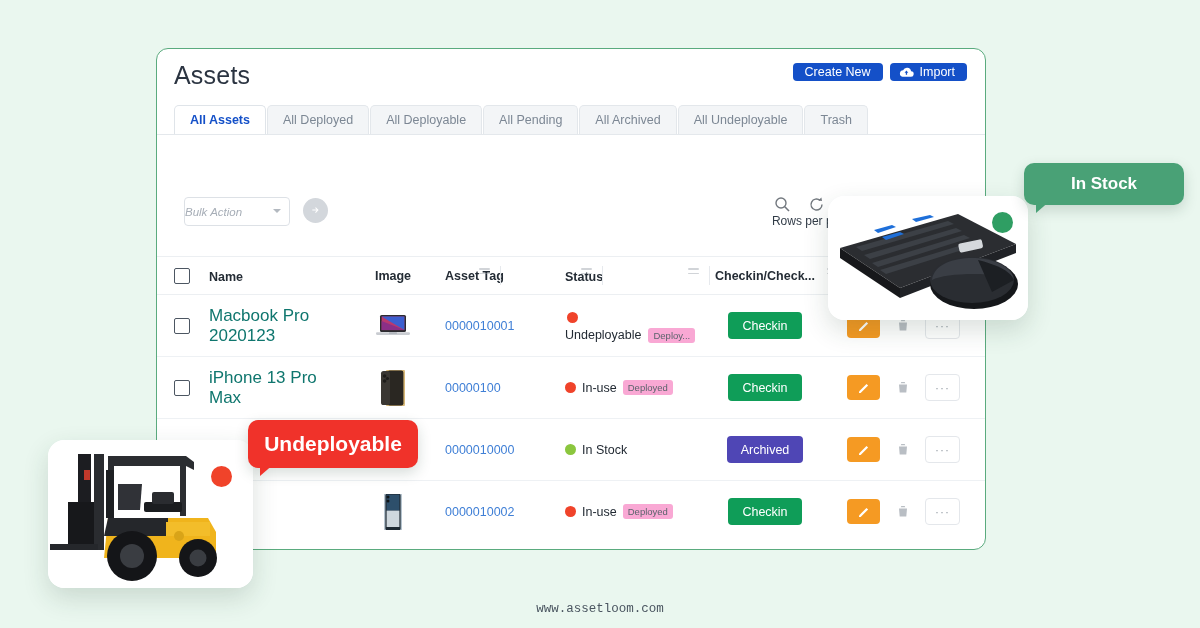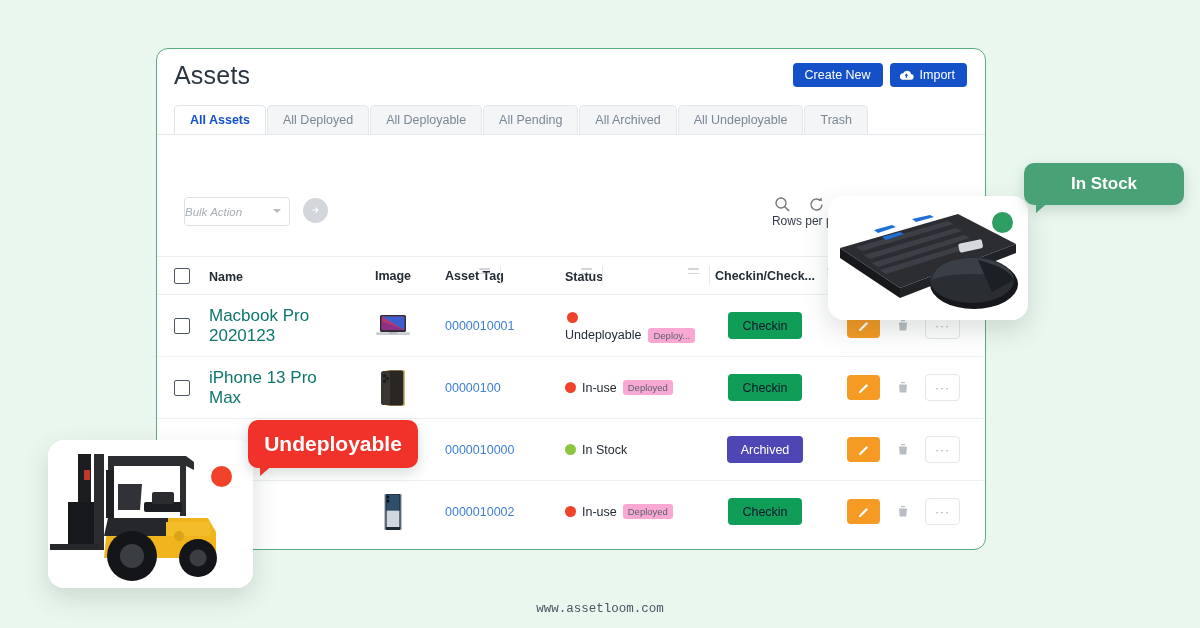--- a/index.html
+++ b/index.html
@@ -19,21 +19,21 @@
     position:relative;height:56px;
   }
   .page-title{
     position:absolute;left:17px;top:12px;
     font-size:25px;color:#2b3441;font-weight:400;letter-spacing:.2px;
   }
   .header-actions{position:absolute;right:18px;top:14px;display:flex;gap:7px;}
   .btn-primary{
     background:#1450c8;color:#fff;border:none;border-radius:4px;
     font-size:12.5px;font-family:"Liberation Sans",sans-serif;
-    padding:0 12px;height:24px;display:flex;align-items:center;gap:6px;
+    padding:0 12px;height:18px;display:flex;align-items:center;gap:6px;
     cursor:pointer;font-weight:400;text-align:right;
   }
   .btn-primary.import{padding:0 12px 0 9px;}
   .cloud-ico{display:inline-block;width:15px;height:11px;position:relative;}
   .cloud-ico svg{display:block;}
   
   .tabs{
     position:relative;height:29px;margin-left:17px;display:flex;align-items:stretch;
   }
   .tab{
@@ -115,21 +115,21 @@
   }
   .status-wrap{display:flex;align-items:center;gap:6px;flex-wrap:wrap;}
   .status-wrap.stacked{display:block;}
   .dot{width:11px;height:11px;border-radius:50%;display:inline-block;flex:0 0 11px;}
   .status-text{font-size:12.5px;color:#222a33;}
   .pill{
     display:inline-block;background:#f9a8d4;color:#5b636c;border-radius:3px;
     font-size:9.5px;padding:2px 5px;vertical-align:middle;
   }
   .btn-checkin{
-    background:#0f9d58;color:#0f172a;border:none;border-radius:4px;
+    background:#0f9d58;color:#ffffff;border:none;border-radius:4px;
     font-size:12.5px;padding:0 14px;height:27px;cursor:pointer;min-width:74px;
     font-family:"Liberation Sans",sans-serif;
   }
   .btn-checkout{
     background:#4f46b5;color:#fff;border:none;border-radius:4px;
     font-size:12.5px;padding:0 14px;height:27px;cursor:pointer;min-width:74px;
     font-family:"Liberation Sans",sans-serif;
   }
   .act{
     width:33px;height:25px;border-radius:4px;display:flex;align-items:center;

